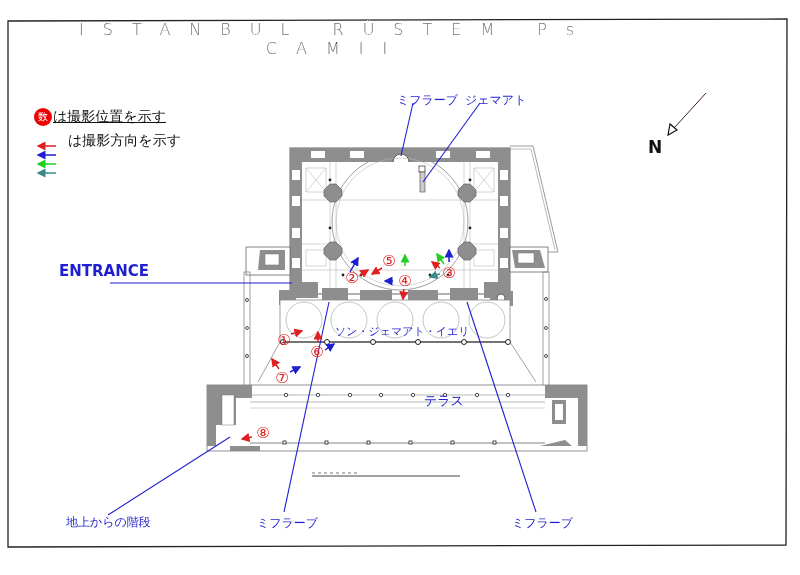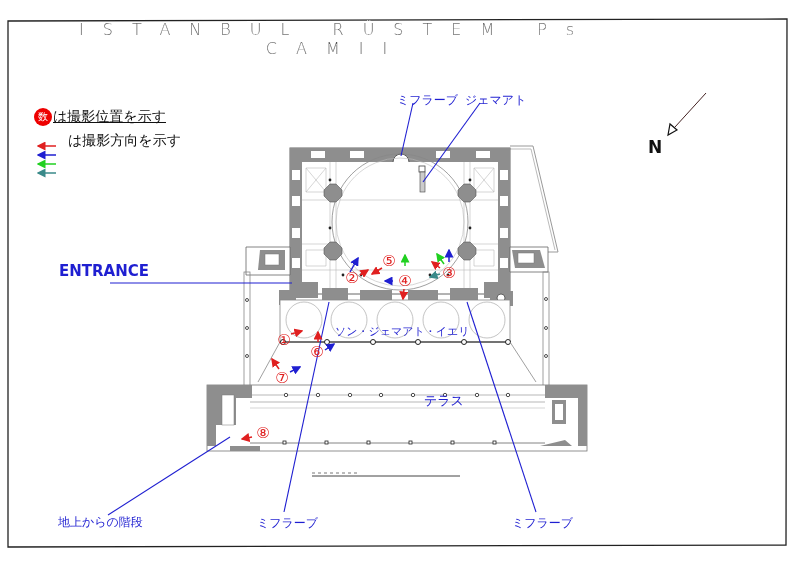--- a/index.html
+++ b/index.html
@@ -268,15 +268,15 @@
   <span>は撮影方向を示す</span>
 </div>
 
 <div class="north">N</div>
 
 <div class="lbl" style="left:397px;top:92px;">ミフラーブ</div>
 <div class="lbl" style="left:465px;top:92px;">ジェマアト</div>
 <div class="lbl" style="left:59px;top:262px;font-weight:bold;font-size:15px;">ENTRANCE</div>
 <div class="lbl" style="left:335px;top:324px;font-size:11px;">ソン・ジェマアト・イエリ</div>
 <div class="lbl terrace" style="left:380px;top:392px;margin-left:44px;">テラス</div>
-<div class="lbl" style="left:58px;top:514px;text-align:right;">地上からの階段</div>
+<div class="lbl" style="left:66px;top:514px;text-align:right;">地上からの階段</div>
 <div class="lbl" style="left:257px;top:515px;">ミフラーブ</div>
 <div class="lbl" style="left:512px;top:515px;">ミフラーブ</div>
 
 </body></html>

